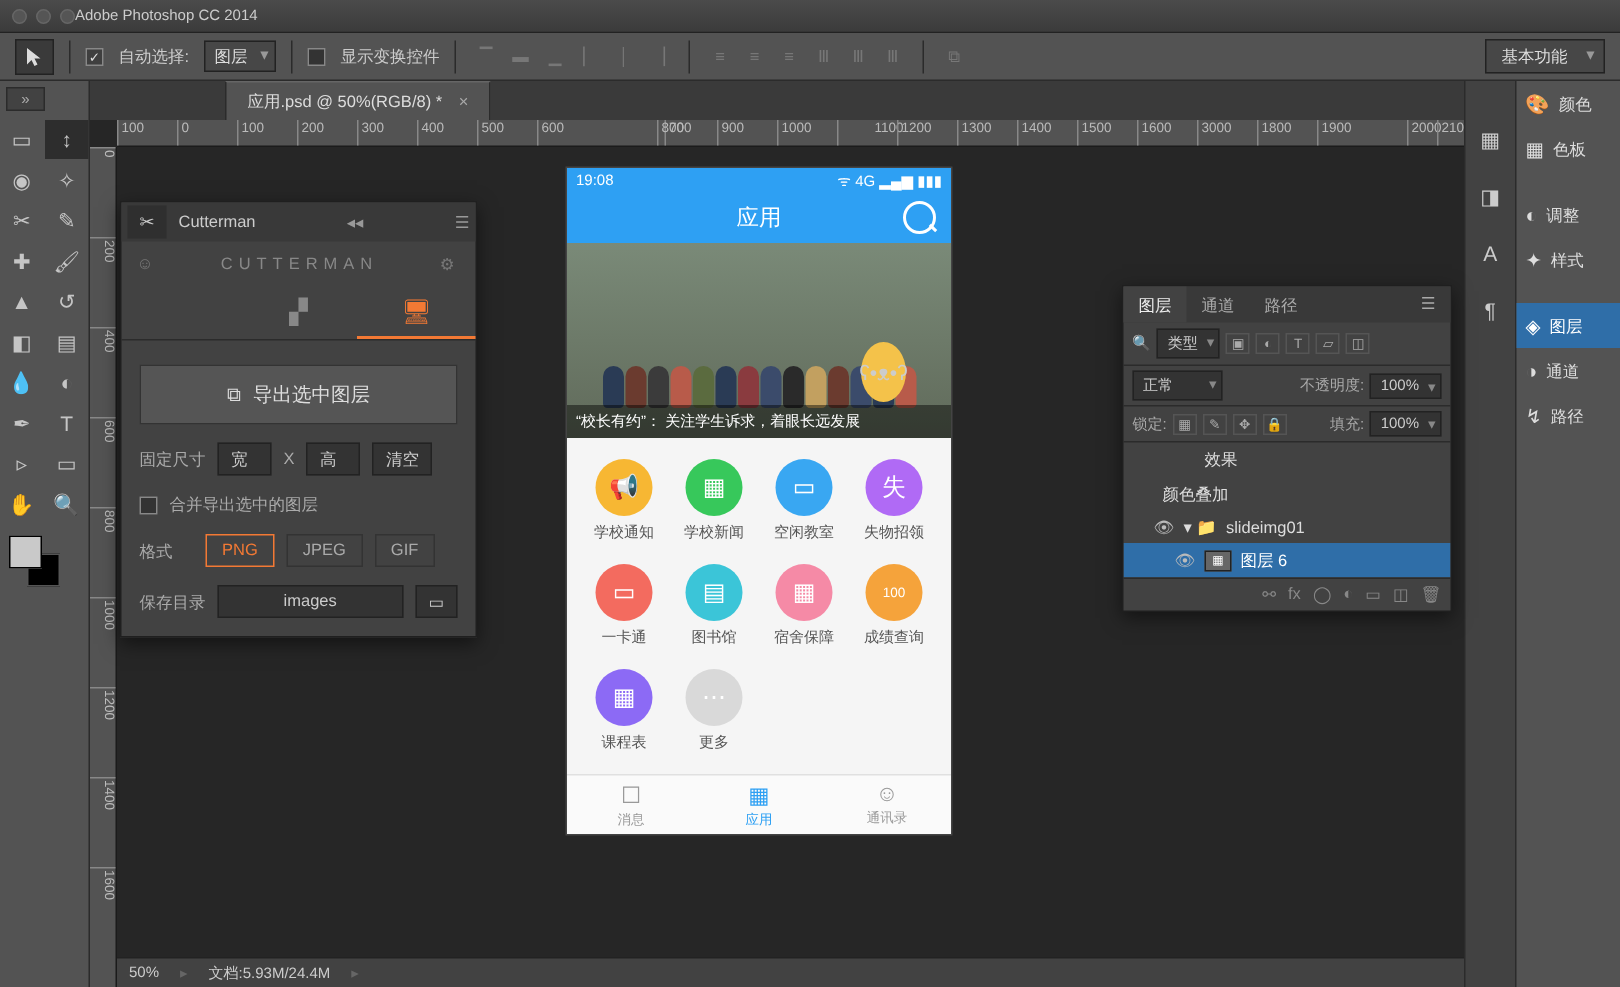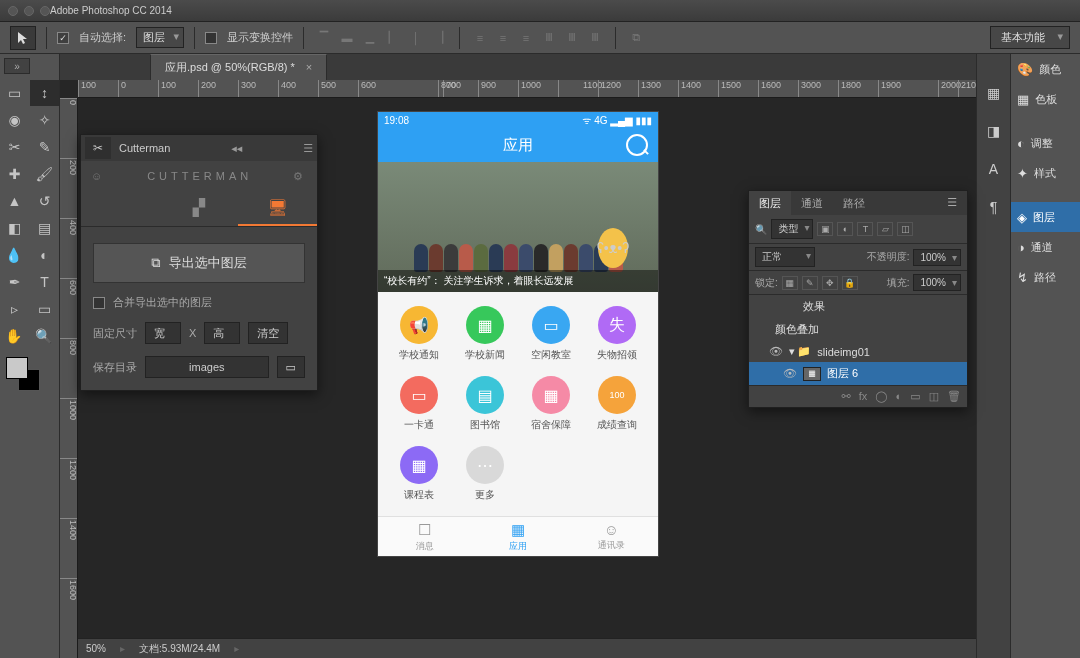--- a/index.html
+++ b/index.html
@@ -38,21 +38,21 @@
   .docwrap { flex:1; background:#262626; position:relative; overflow:hidden }
   .doc-tabs{height:26px;background:#3a3a3a;display:flex;align-items:flex-end;padding-left:90px}
   .doc-tab{background:#535353;color:#ddd;padding:5px 14px;border-top:1px solid #666;border-left:1px solid #2b2b2b;border-right:1px solid #2b2b2b;font-size:11px}
   .close-x{color:#aaa;margin-left:8px}
   .ruler-h{height:18px;background:#535353;border-bottom:1px solid #1b1b1b;position:relative;margin-left:18px;overflow:hidden}
   .ruler-v{width:18px;background:#535353;border-right:1px solid #1b1b1b;position:absolute;left:0;top:44px;bottom:0;overflow:hidden}
   .tick-h{position:absolute;top:0;color:#bbb;font-size:9px;border-left:1px solid #888;height:18px;padding-left:2px}
   .tick-v{position:absolute;left:0;color:#bbb;font-size:9px;border-top:1px solid #888;width:18px;writing-mode:vertical-rl;padding-top:1px}
   .canvas-area{position:absolute;left:18px;right:0;top:44px;bottom:20px;}
   
-  .phone{width:280px;background:#14532d;position:absolute;left:300px;top:14px;box-shadow:0 0 0 1px #444;overflow:hidden}
+  .phone{width:256px;background:#14532d;position:absolute;left:300px;top:14px;box-shadow:0 0 0 1px #444;overflow:hidden}
   .ph-status{height:16px;background:#2ea0f3;color:#fff;font-size:10px;display:flex;align-items:center;padding:0 6px;justify-content:space-between}
   .ph-head{height:34px;background:#2ea0f3;color:#fff;display:flex;align-items:center;justify-content:center;font-size:15px;position:relative}
   .ph-search{position:absolute;right:10px;width:22px;height:22px;border:2px solid #fff;border-radius:50%;display:flex;align-items:center;justify-content:center}
   .ph-search::after{content:"";width:6px;height:2px;background:#fff;position:absolute;right:-3px;bottom:1px;transform:rotate(45deg)}
   .ph-banner{height:130px;background:linear-gradient(#7a8a78,#606a5a);position:relative;overflow:hidden;display:flex;align-items:flex-end}
   .crowd{position:absolute;inset:0;display:flex;align-items:flex-end;justify-content:center;gap:1px;padding-bottom:20px;flex-wrap:wrap}
   .person{width:14px;height:28px;border-radius:7px 7px 3px 3px;margin-top:2px}
   .mascot{width:30px;height:40px;background:#f4c24a;border-radius:50%;position:absolute;right:30px;bottom:24px;display:flex;align-items:center;justify-content:center;font-size:14px}
   .ph-caption{position:absolute;bottom:0;left:0;right:0;background:rgba(0,0,0,.45);color:#fff;font-size:10px;padding:4px 6px}
   .ph-grid{display:grid;grid-template-columns:repeat(4,1fr);padding:14px 8px;gap:14px 0;background:#f5f5f5}
@@ -336,29 +336,36 @@
         <div class="plat"></div>
         <div class="plat">▞</div>
         <div class="plat active">🖥</div>
       </div>
       <div class="cutter-body">
         <div class="big-btn">
           <span>⧉</span>
           <span>导出选中图层</span>
         </div>
         <div class="row">
-          <span class="chk" style="background:#333"></span>
-          <span>合并导出选中的图层</span>
-        </div>
-        <div class="row">
           <span>固定尺寸</span>
           <span class="mini-in" style="width:36px">宽</span>
           <span>X</span>
           <span class="mini-in" style="width:36px">高</span>
           <span class="mini-in">清空</span>
+        </div>
+        <div class="row">
+          <span class="chk" style="background:#333"></span>
+          <span>合并导出选中的图层</span>
+        </div>
+        <div class="row">
+          <span>格式</span>
+          <span style="width:6px"></span>
+          <span class="fmt-btn active">PNG</span>
+          <span class="fmt-btn">JPEG</span>
+          <span class="fmt-btn">GIF</span>
         </div>
         <div class="row">
           <span>保存目录</span>
           <span class="mini-in" style="flex:1;justify-content:center">images</span>
           <span class="mini-in">▭</span>
         </div>
       </div>
     </div>
 
     <div class="statusbar">

